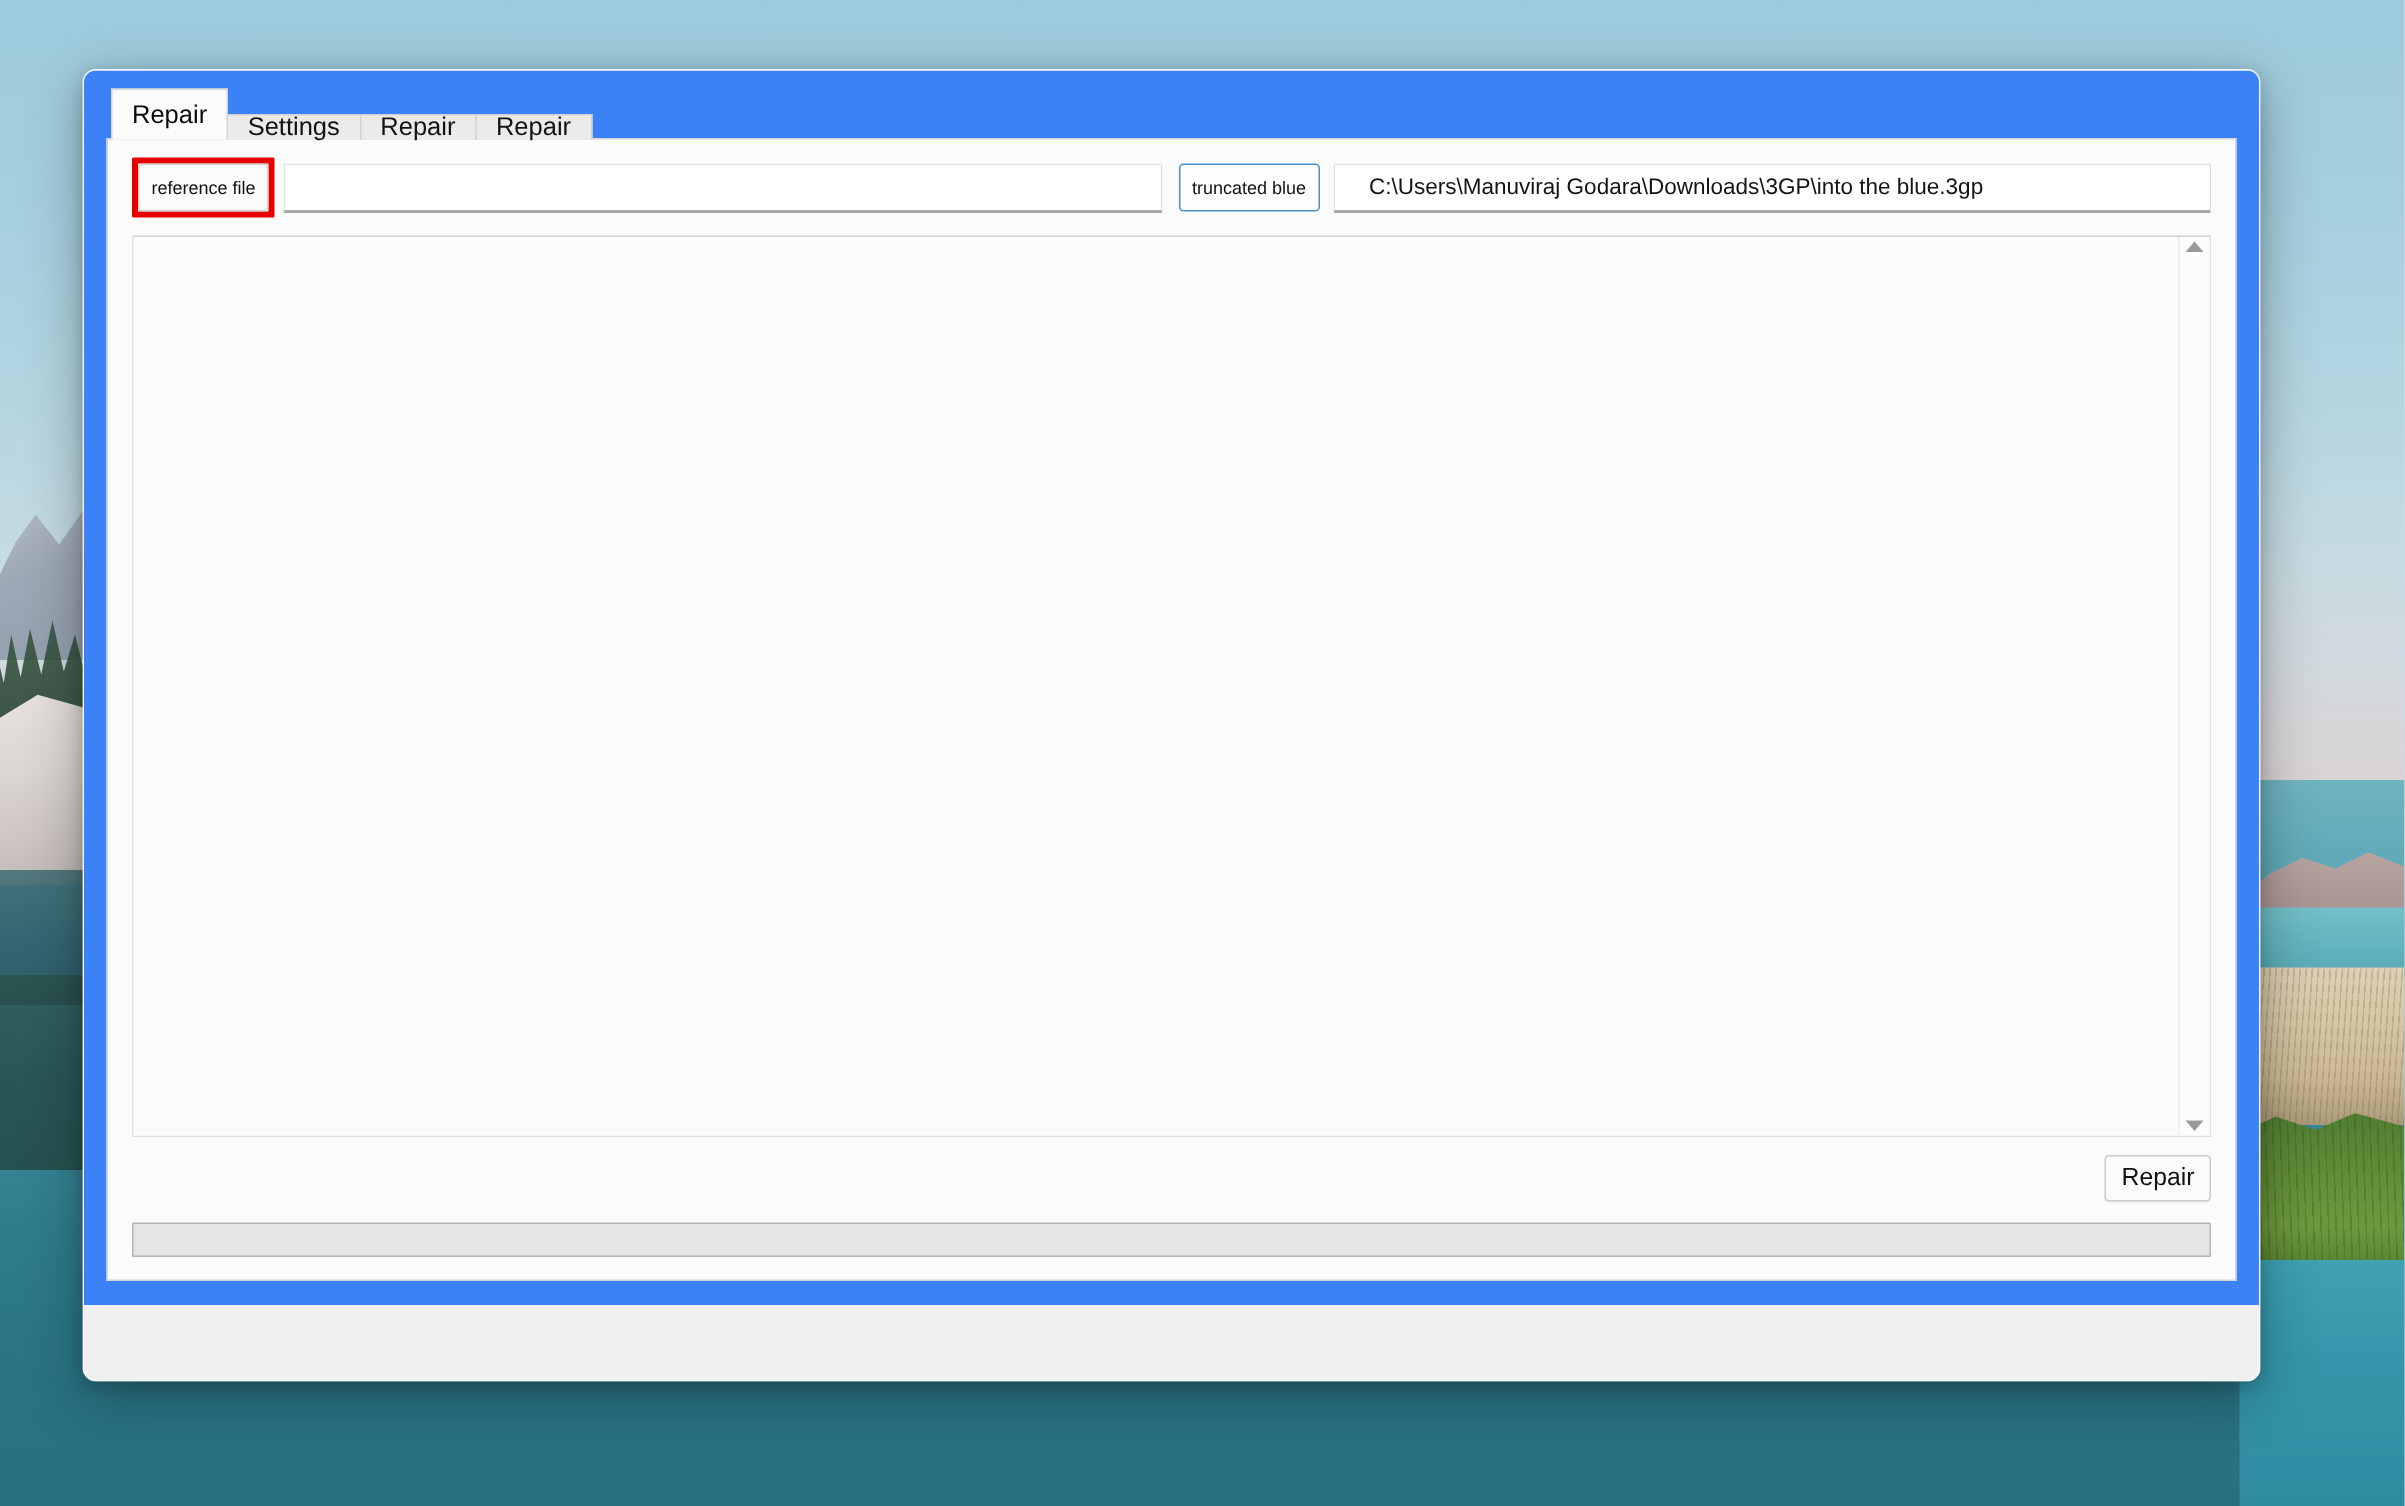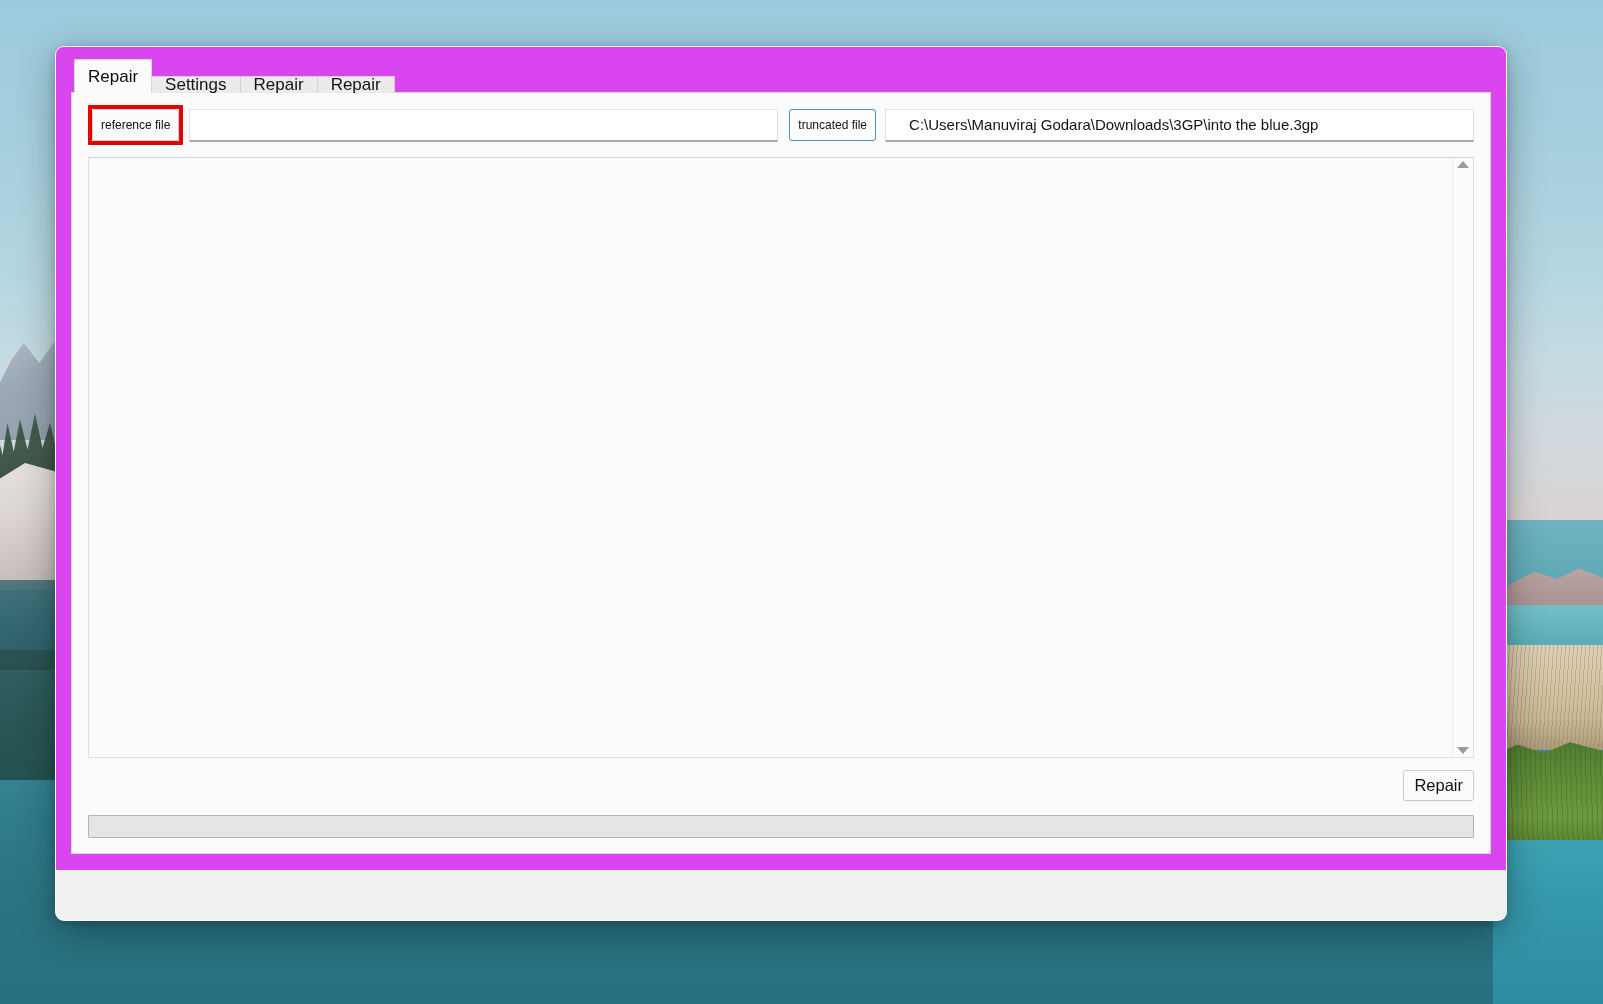--- a/index.html
+++ b/index.html
@@ -212,21 +212,21 @@
     left: -1px; top: 8px;
     width: 20px; height: 1.6px;
     background: #202020;
   }
   .glyph-x::before { transform: rotate(45deg); }
   .glyph-x::after  { transform: rotate(-45deg); }
 
   
   .window-body {
     height: calc(100% - 50px);
-    background: #d946ef;
+    background: #3b82f6;
     padding: 12px 15px 15px 15px;
   }
 
   
   .tabbar {
     display: flex;
     align-items: flex-end;
     height: 34px;
     position: relative;
     z-index: 3;
@@ -444,21 +444,21 @@
         <div class="hl-wrap">
           <button class="file-btn">reference file</button>
         </div>
 
         <div class="gap-xs"></div>
 
         <input class="file-input" type="text" value="" style="">
 
         <div class="gap-mid"></div>
 
-        <button class="file-btn focused">truncated file</button>
+        <button class="file-btn focused">truncated blue</button>
 
         <div class="gap-sm"></div>
 
         <input class="file-input" type="text" value="C:\Users\Manuviraj Godara\Downloads\3GP\into the blue.3gp" style="">
       </div>
 
       <div class="log-wrap">
         <div class="log-text"></div>
         <div class="scrollbar">
           <div class="sb-arrow sb-up"></div>

